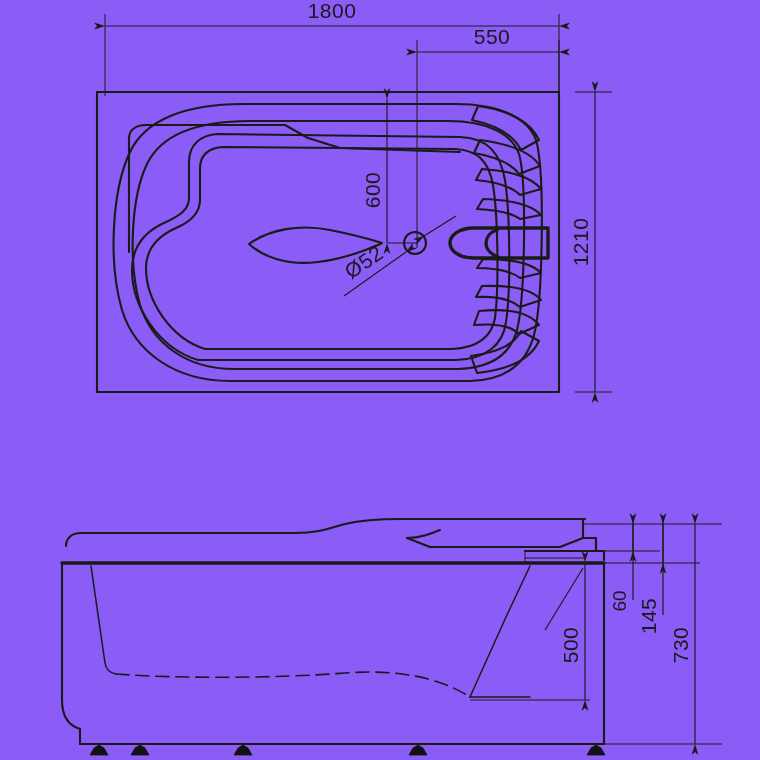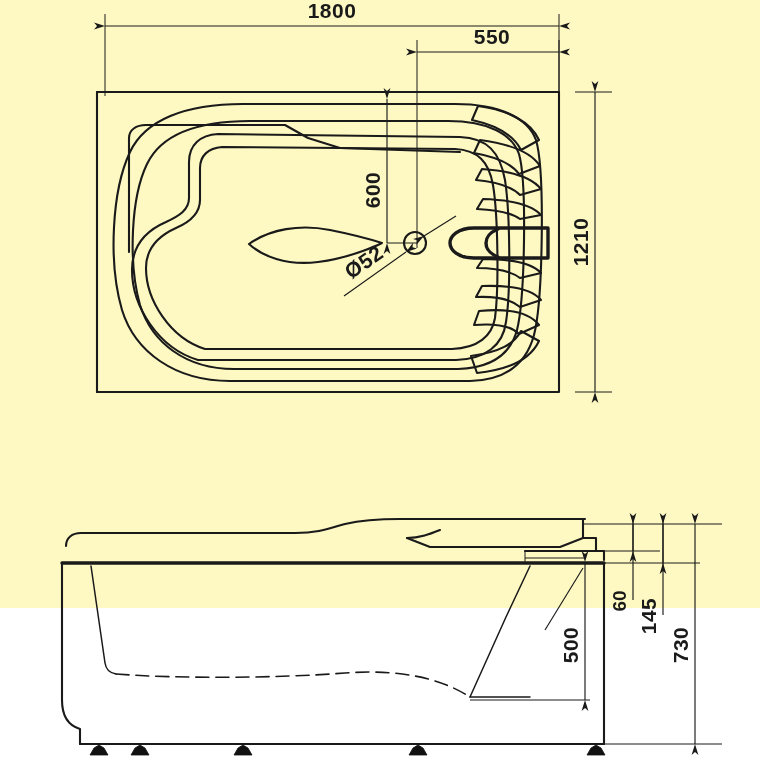--- a/index.html
+++ b/index.html
@@ -10,23 +10,22 @@
   }
   body {
     width: 760px;
     height: 760px;
     font-family: "Liberation Sans", sans-serif;
     overflow: hidden;
   }
   #drawing-root {
     position: relative;
     width: 760px;
-    height: 608px;
-    background: #fef9c3;
-    font-weight: bold;
+    height: 760px;
+    background: #8b5cf6;
   }
   svg#tech-drawing {
     display: block;
     width: 760px;
     height: 760px;
   }
   .outline {
     fill: none;
     stroke: #1a1a1a;
     stroke-width: 2.1;

